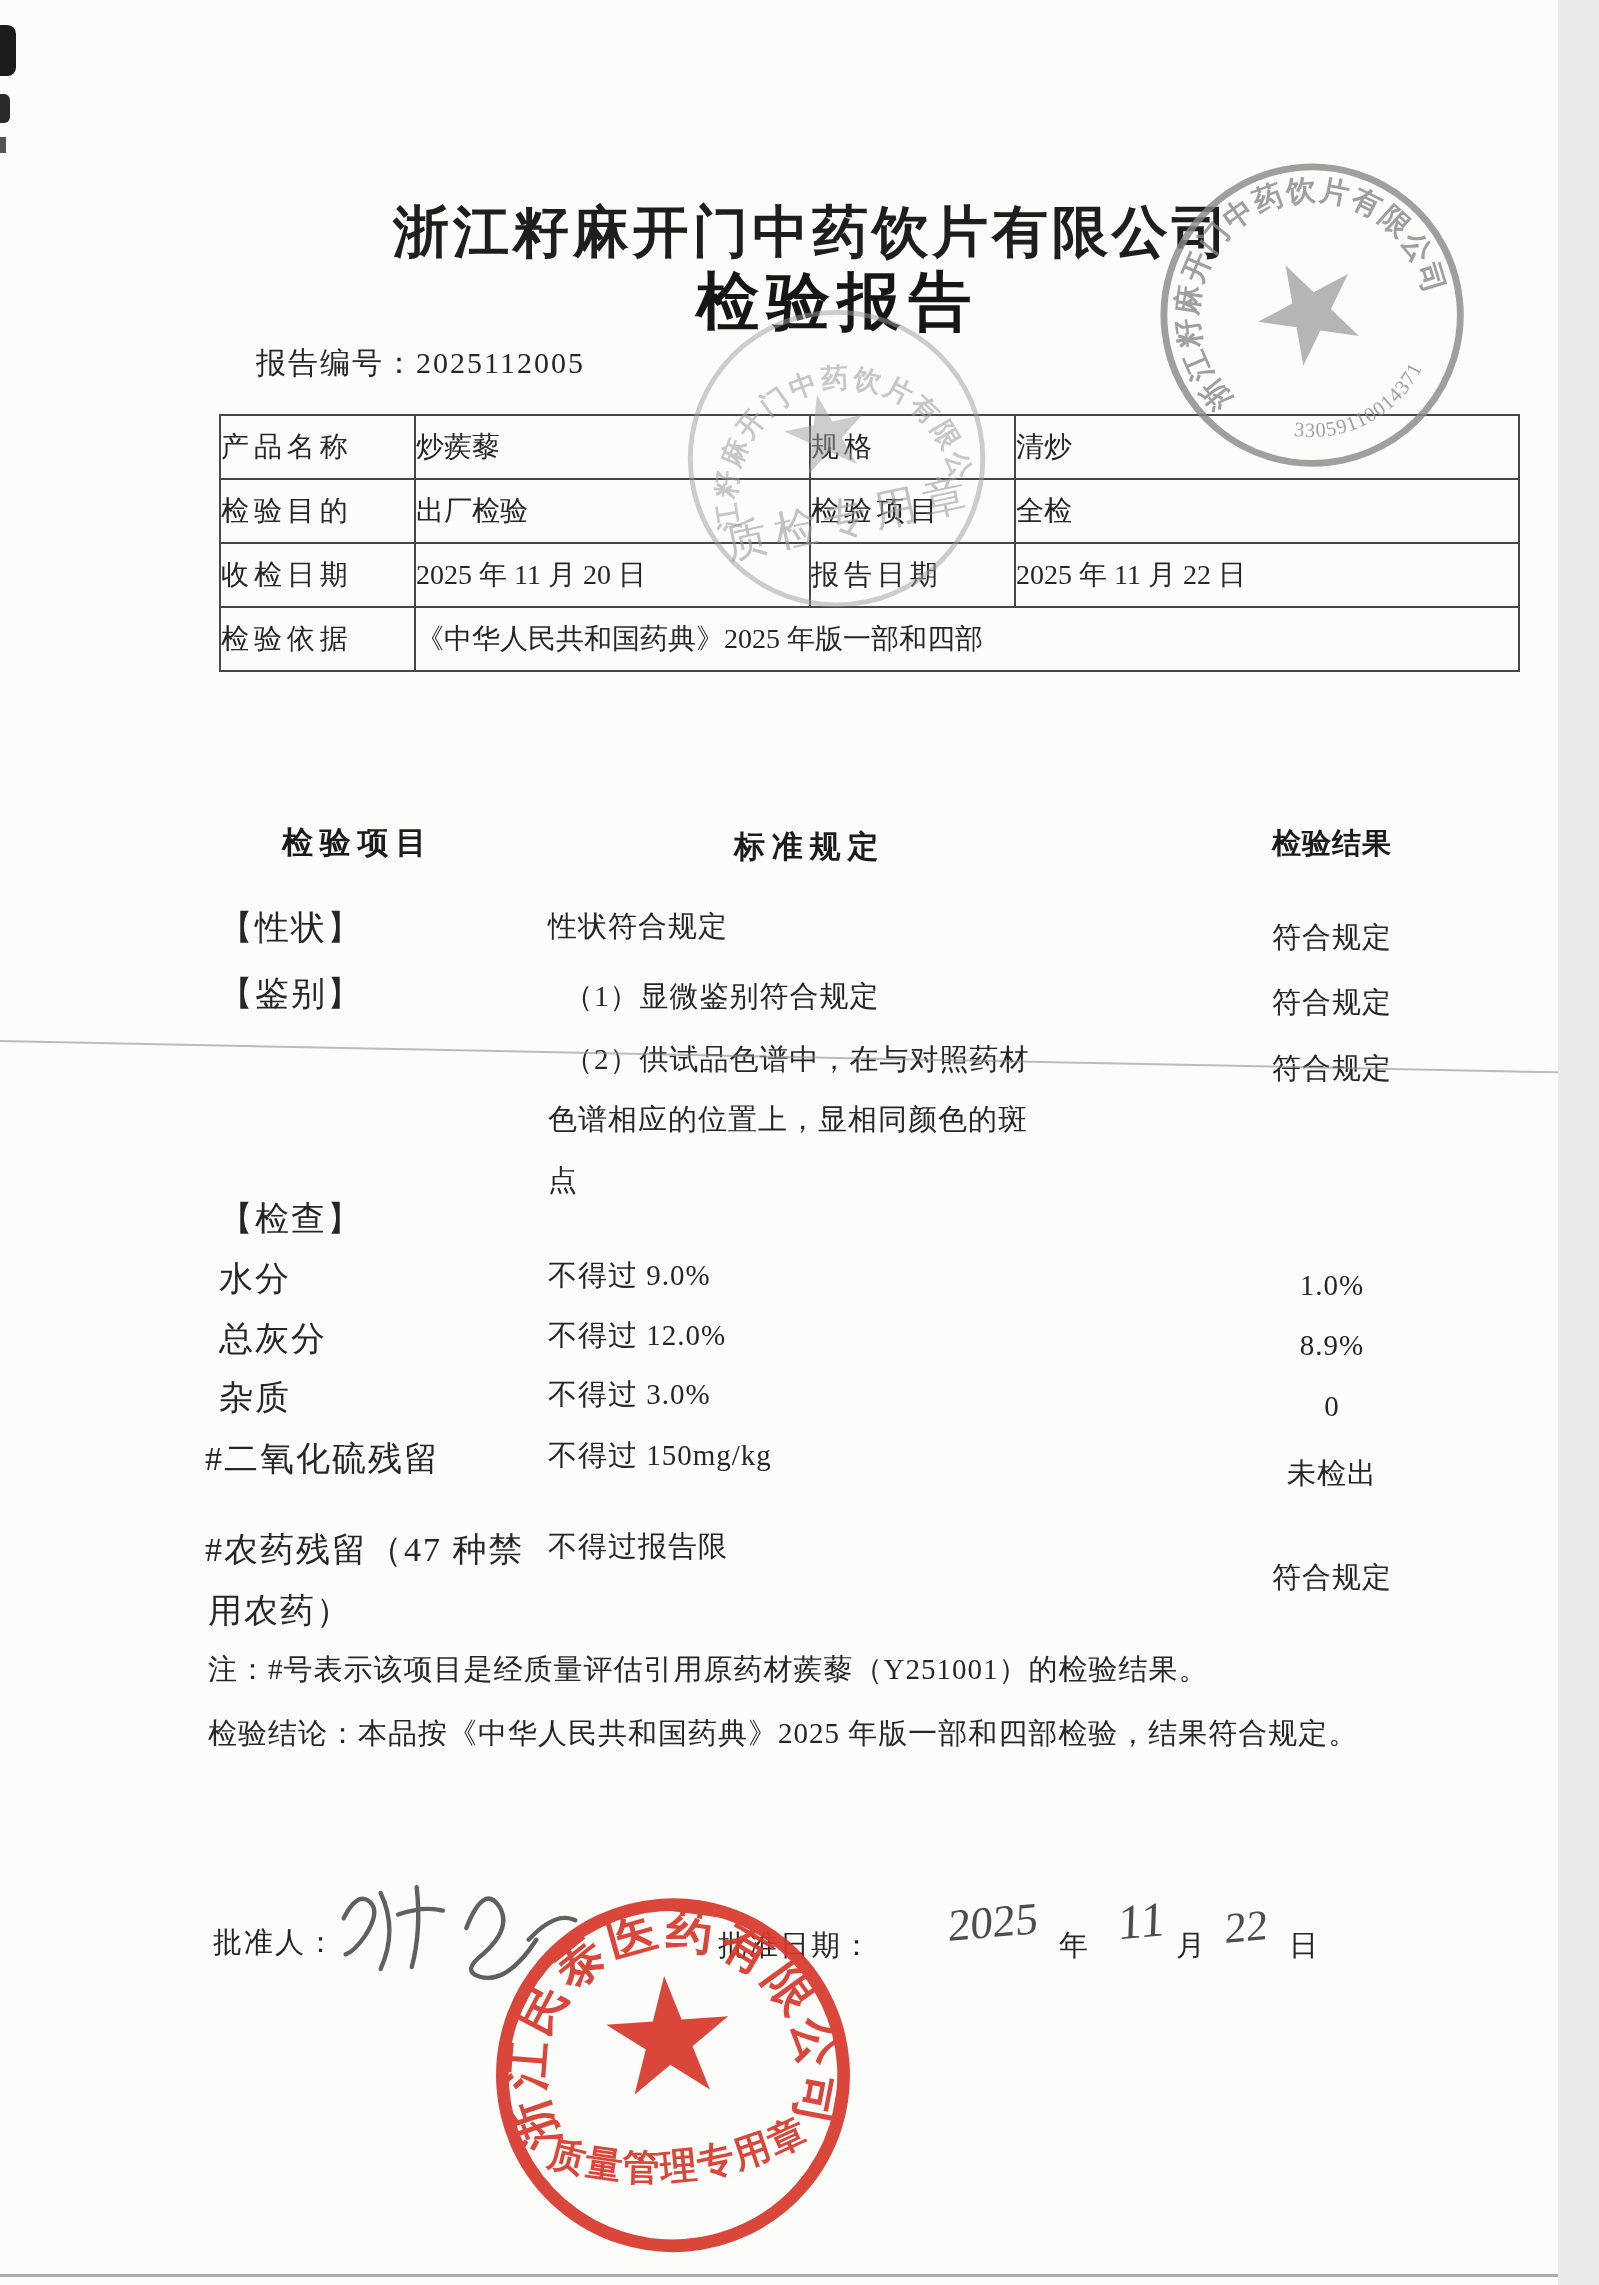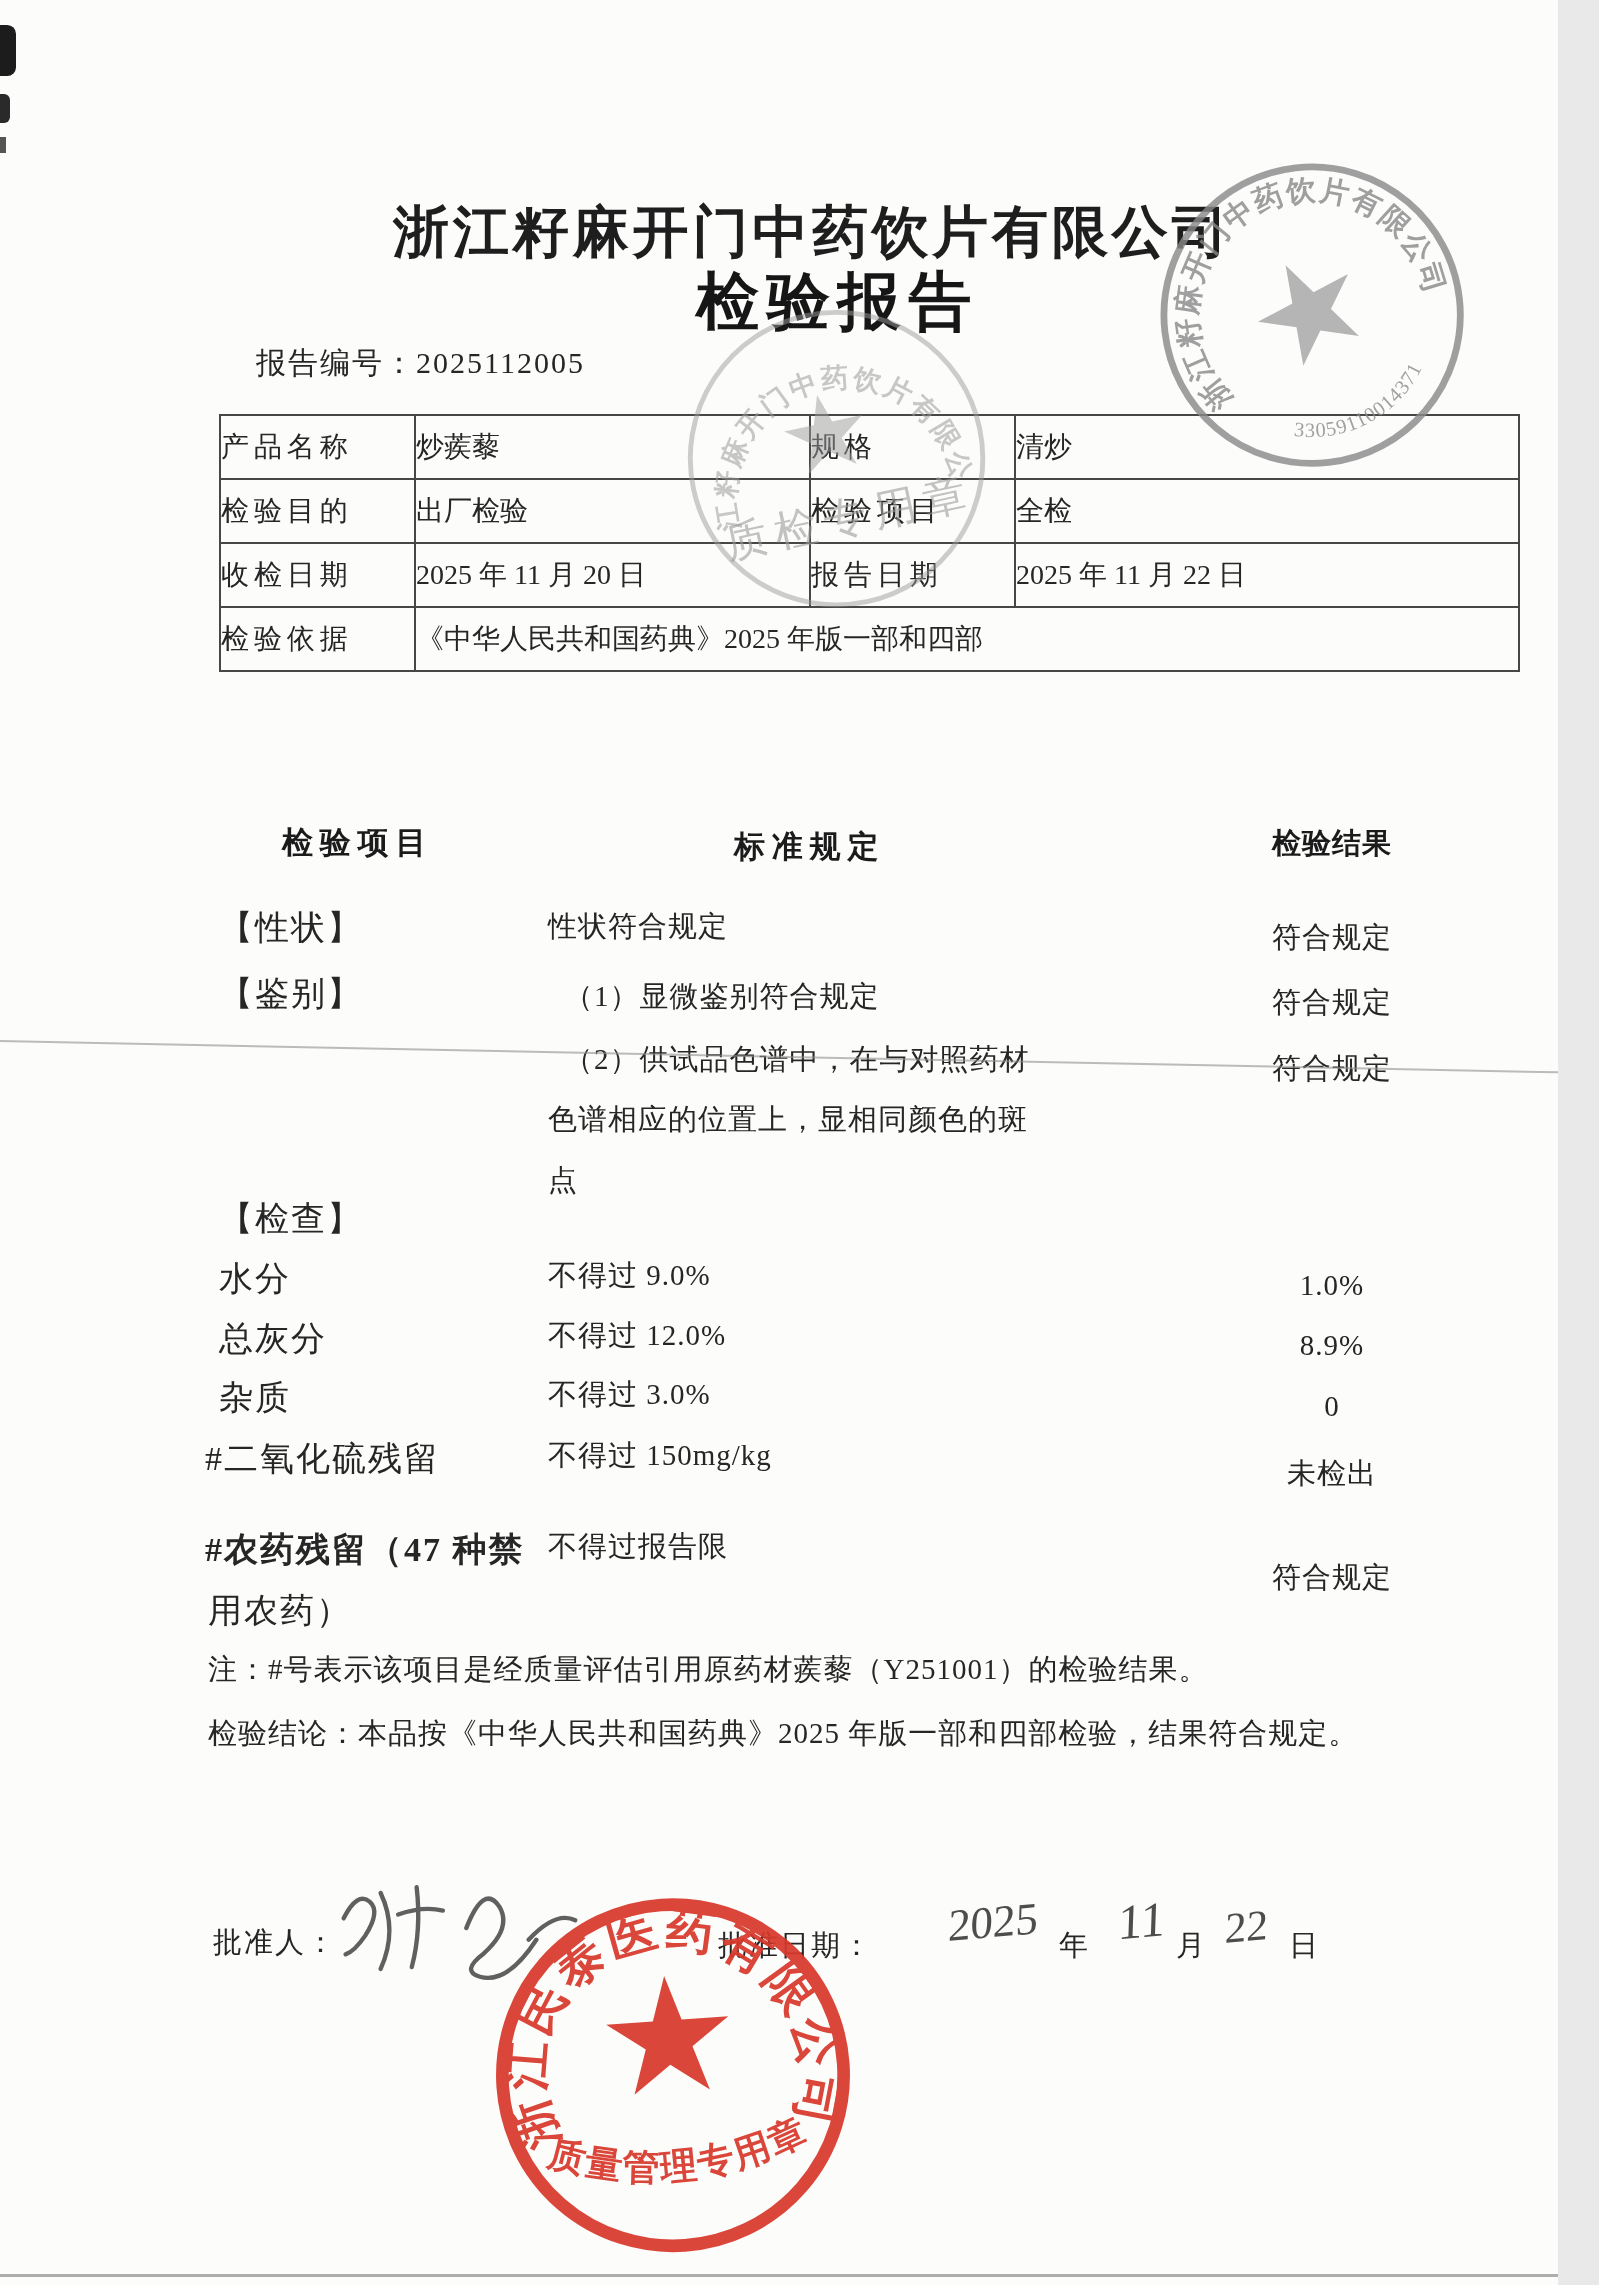--- a/index.html
+++ b/index.html
@@ -105,21 +105,21 @@
   <div class="abs res" style="left:1219px;top:1329px;">8.9%</div>
 
   <div class="abs item" style="left:219px;top:1375px;">杂质</div>
   <div class="abs std" style="left:548px;top:1375px;">不得过 3.0%</div>
   <div class="abs res" style="left:1219px;top:1390px;">0</div>
 
   <div class="abs item" style="left:205px;top:1436px;">#二氧化硫残留</div>
   <div class="abs std" style="left:548px;top:1436px;">不得过 150mg/kg</div>
   <div class="abs res" style="left:1219px;top:1454px;">未检出</div>
 
-  <div class="abs item" style="left:205px;top:1527px;font-weight:bold;">#农药残留（47 种禁</div>
+  <div class="abs item" style="left:205px;top:1527px;">#农药残留（47 种禁</div>
   <div class="abs item" style="left:208px;top:1588px;">用农药）</div>
   <div class="abs std" style="left:548px;top:1527px;">不得过报告限</div>
   <div class="abs res" style="left:1219px;top:1558px;">符合规定</div>
 
   <div class="abs note" style="left:208px;top:1650px;">注：#号表示该项目是经质量评估引用原药材蒺藜（Y251001）的检验结果。</div>
   <div class="abs note" style="left:208px;top:1714px;">检验结论：本品按《中华人民共和国药典》2025 年版一部和四部检验，结果符合规定。</div>
 
   <div class="abs appr" style="left:213px;top:1923px;">批准人：</div>
   <div class="abs appr" style="left:718px;top:1926px;">批准日期：</div>
   <div class="abs hand" style="left:948px;top:1896px;font-size:45px;">2025</div>

